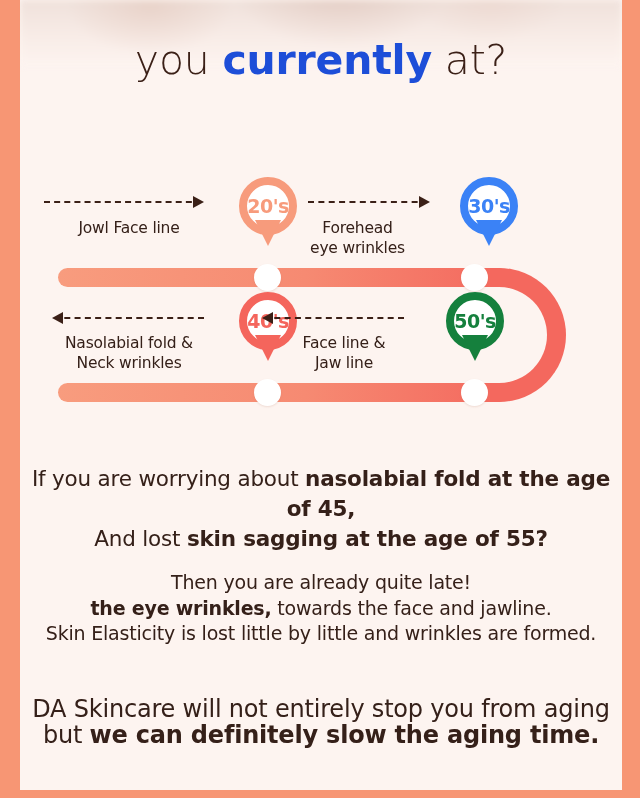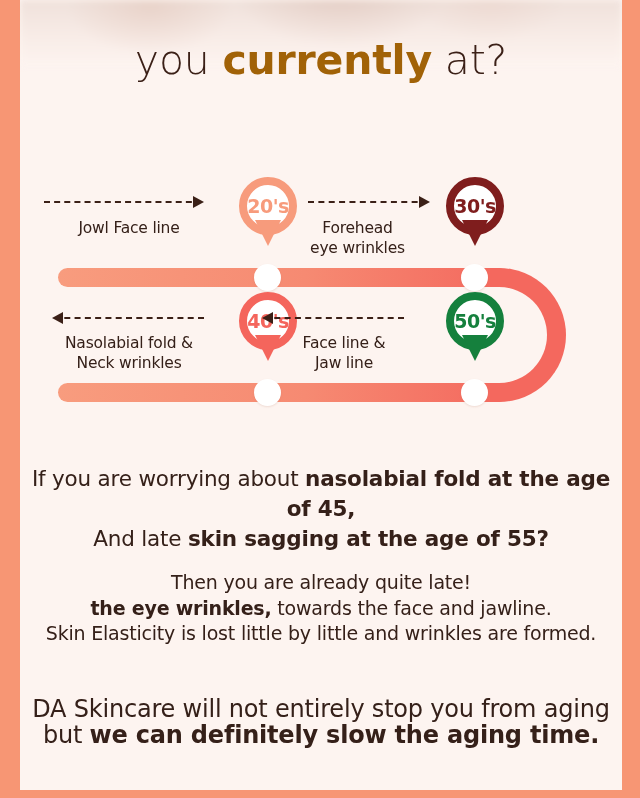--- a/index.html
+++ b/index.html
@@ -57,21 +57,21 @@
     text-align: center;
     color: #3B2017;
     font-size: 41px;
     line-height: 52px;
     font-family: "DejaVu Sans", sans-serif;
     font-weight: 300;
     letter-spacing: -0.2px;
   }
   .title-block .b {
     font-weight: 700;
-    color: #a16207;
+    color: #1d4ed8;
   }
 
   
   .timeline {
     position: absolute;
     left: 0;
     top: 165px;
     width: 602px;
     height: 260px;
   }
@@ -252,21 +252,21 @@
           </div>
         <div class="tail"></div>
       </div>
       <div class="node-dot" style="left:234px; top:99px;"></div>
       <div class="connector to-right" style="left:24px; top:36px; width:158px;">
         <div class="dash"></div>
         <div class="arrow"></div>
       </div>
       <div class="pin-label" style="left:14px; top:53px; width:190px;">Jowl  Face line</div>
 
-      <div class="pin" style="left:426px; top:12px; color:#7f1d1d;text-align:center;">
+      <div class="pin" style="left:440px; top:12px; color:#3b82f6;text-align:center;">
         <div class="head">
             <span>30's</span>
           </div>
         <div class="tail"></div>
       </div>
       <div class="node-dot" style="left:441px; top:99px;"></div>
       <div class="connector to-right" style="left:288px; top:36px; width:120px;">
         <div class="dash"></div>
         <div class="arrow"></div>
       </div>
@@ -298,21 +298,21 @@
         <div class="dash"></div>
         <div class="arrow"></div>
       </div>
       <div class="pin-label" style="left:249px; top:168px; width:150px;">Face line &amp;
 Jaw line</div>
 
     </div>
 
     <div class="body-copy para-1">
       <div><span>If you are worrying about </span><span class="b">nasolabial fold at the age of 45,</span></div>
-      <div><span>And late </span><span class="b">skin sagging at the age of 55?</span></div>
+      <div><span>And lost </span><span class="b">skin sagging at the age of 55?</span></div>
     </div>
 
     <div class="body-copy para-2">
       <div>Then you are already quite late!</div>
       <div><span class="b">the eye wrinkles,</span><span> towards the face and jawline.</span></div>
       <div>Skin Elasticity is lost little by little and wrinkles are formed.</div>
     </div>
 
     <div class="body-copy para-3">
       <div>DA Skincare will not entirely stop you from aging</div>

